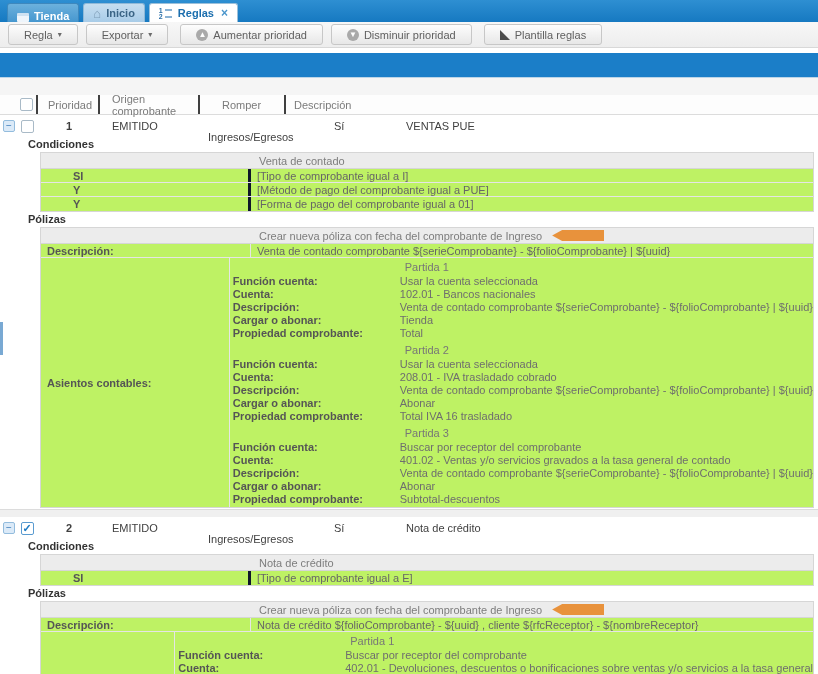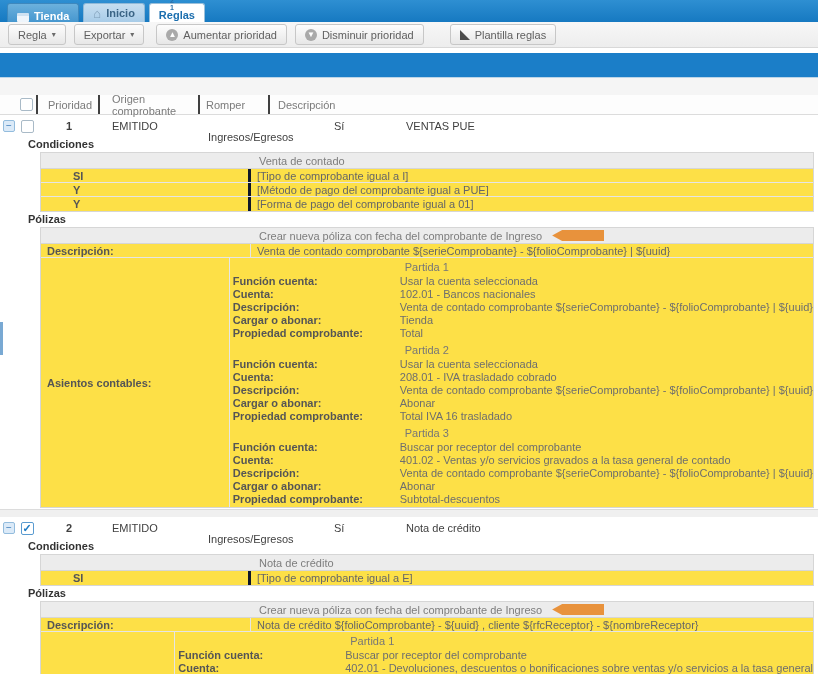--- a/index.html
+++ b/index.html
@@ -13,75 +13,75 @@
   .tabbar {
     height:22px; background:linear-gradient(#2e8fd2,#1679c1);
     display:flex; align-items:flex-end; padding-left:7px; gap:4px;
   }
   .tab {
     height:19px; border-radius:3px 3px 0 0; display:flex; align-items:center;
     padding:0 9px; gap:5px; font-weight:bold; cursor:default;
   }
   .tab-tienda { background:linear-gradient(#6cb1dd,#4697cf); color:#fff; border:1px solid #3e88bd; border-bottom:none;align-items:flex-end; }
   .tab-inicio { background:linear-gradient(#c6def0,#a8cce8); color:#3a6485; border:1px solid #8fb9d8; border-bottom:none; }
-  .tab-active { background:#fff; color:#1b6eae; border:1px solid #9cc0da; border-bottom:none;flex-direction:column; }
+  .tab-active { background:#fff; color:#1b6eae; border:1px solid #9cc0da; border-bottom:none; }
   .store-icon { width:12px; height:9px; background:#eef5fb; border-radius:1px; border-top:3px solid #cfe2f2; }
   .home-icon { color:#7d9cb5; font-size:13px; font-weight:normal; line-height:13px; }
   .ol-icon { width:14px; height:13px; position:relative; font-size:7px; line-height:7px; color:#2a6fa8; font-weight:bold;
     background-image:linear-gradient(#8ab2d4,#8ab2d4),linear-gradient(#8ab2d4,#8ab2d4);
     background-size:7px 2px,7px 2px; background-position:6px 2px,6px 9px; background-repeat:no-repeat; }
   .ol-icon::before { content:"1"; position:absolute; top:0; left:0; }
   .ol-icon::after  { content:"2"; position:absolute; bottom:0; left:0; }
   .tab-close { color:#4b96cc; font-size:12px; line-height:12px; margin-left:2px; font-weight:bold; }
   
   .toolbar {
     height:26px; background:linear-gradient(#f7f7f7,#ededed);
     border-bottom:1px solid #d8d8d8; display:flex; align-items:center;
     padding-left:8px; gap:8px;
   }
   .tbtn {
-    height:21px; padding:0 9px; background:linear-gradient(#fdfdfd,#e7e7e7);
+    height:21px; padding:0 15px; background:linear-gradient(#fdfdfd,#e7e7e7);
     border:1px solid #c7c7c7; border-radius:3px; color:#5f5f5f;
     display:flex; align-items:center; gap:5px; cursor:default;
   }
   .caret { font-size:8px; color:#6b6b6b; }
   .circ { width:12px; height:12px; border-radius:50%; background:#a9a9a9; color:#fdfdfd;
     font-size:8px; line-height:12px; text-align:center; }
   .tri-icon { width:0; height:0; border-bottom:10px solid #4a4a4a; border-right:10px solid transparent; }
   
   .white-gap { height:5px; background:#fff; }
   .blue-band { height:25px; background:#1b7ec8; border-bottom:1px solid #bcd5e8; }
   .gray-gap  { height:17px; background:#f5f5f5; }
   
   .ghead { height:20px; display:flex; align-items:center; background:#fdfdfd;
     border-bottom:1px solid #dcdcdc; color:#7b7b7b; }
   .ghead .gc { height:100%; display:flex; align-items:center; border-right:2px solid #404040; }
   .gc-exp { width:16px; border-right:none !important; }
   .gc-cb  { width:22px; justify-content:center; }
   .gc-prio { width:62px; padding-left:10px; }
   .gc-origen { width:100px; padding-left:12px; }
   .gc-func { width:128px; padding-left:8px; }
-  .gc-romper { width:70px; padding-left:6px; }
+  .gc-romper { width:70px; padding-left:6px;margin-left:16px; }
   .gc-desc { flex:1; padding-left:8px; border-right:none !important; }
   .grow { height:22px; display:flex; align-items:center; background:#fff; }
   .grow .gv { height:100%; display:flex; align-items:center; }
   .gv-exp { width:16px; justify-content:flex-start; padding-left:3px; }
   .gv-cb { width:22px; justify-content:center; }
   .gv-prio { width:62px; justify-content:center; font-weight:bold; }
   .gv-origen { width:100px; padding-left:12px; }
   .gv-func { width:128px; padding-left:8px;margin-top:22px; }
   .gv-romper { width:70px; padding-left:6px; }
   .gv-desc { flex:1; padding-left:8px; }
   .cb { width:13px; height:13px; border:1px solid #a9bac7; background:#fff; border-radius:2px;
     font-size:11px; line-height:11px; color:#1e7bc4; text-align:center; font-weight:bold; }
   .tool-minus { width:12px; height:12px; background:#dbeaf8; border:1px solid #93bcdd; border-radius:2px;
     color:#3a7ab8; font-size:10px; line-height:9px; text-align:center; }
   
   .sec-label { margin:1px 0 1px 28px; line-height:13px; font-weight:bold; color:#333; }
-  .sub { margin:0 4px 1px 40px; border:1px solid #d6d6d6; background:#fde047; }
+  .sub { margin:0 4px 1px 40px; border:1px solid #d6d6d6; background:#bef264; }
   .sub-title { height:16px; background:#ececec; border-bottom:1px solid #d6d6d6; color:#7d7d7d;
     display:flex; align-items:center; padding-left:218px; }
   .orange-tag { width:52px; height:11px; background:#e8923c; margin-left:10px;
     clip-path:polygon(0 50%, 10px 0, 100% 0, 100% 100%, 10px 100%); }
   .cond-row { display:flex; height:14px; border-bottom:1px solid #e5e5e5; align-items:center; }
   .cond-row:last-child { border-bottom:none; }
   .cond-op { width:210px; height:100%; padding-left:32px; font-weight:bold; color:#555;
     border-right:3px solid #0f172a; display:flex; align-items:center; }
   .cond-expr { padding-left:6px; color:#666; }
   .pol-row { display:flex; border-bottom:1px solid #e5e5e5; min-height:14px; }
@@ -129,21 +129,21 @@
       <span class="caret">▾</span>
     </div>
     <div class="tbtn" style="margin-left:4px;">
       <span class="circ">▲</span>
       <span>Aumentar prioridad</span>
     </div>
     <div class="tbtn">
       <span class="circ">▼</span>
       <span>Disminuir prioridad</span>
     </div>
-    <div class="tbtn" style="margin-left:18px;">
+    <div class="tbtn" style="margin-left:4px;">
       <span class="tri-icon"></span>
       <span>Plantilla reglas</span>
     </div>
   </div>
 
   <div class="white-gap"></div>
   <div class="blue-band"></div>
   <div class="gray-gap"></div>
 
   <div class="ghead">

